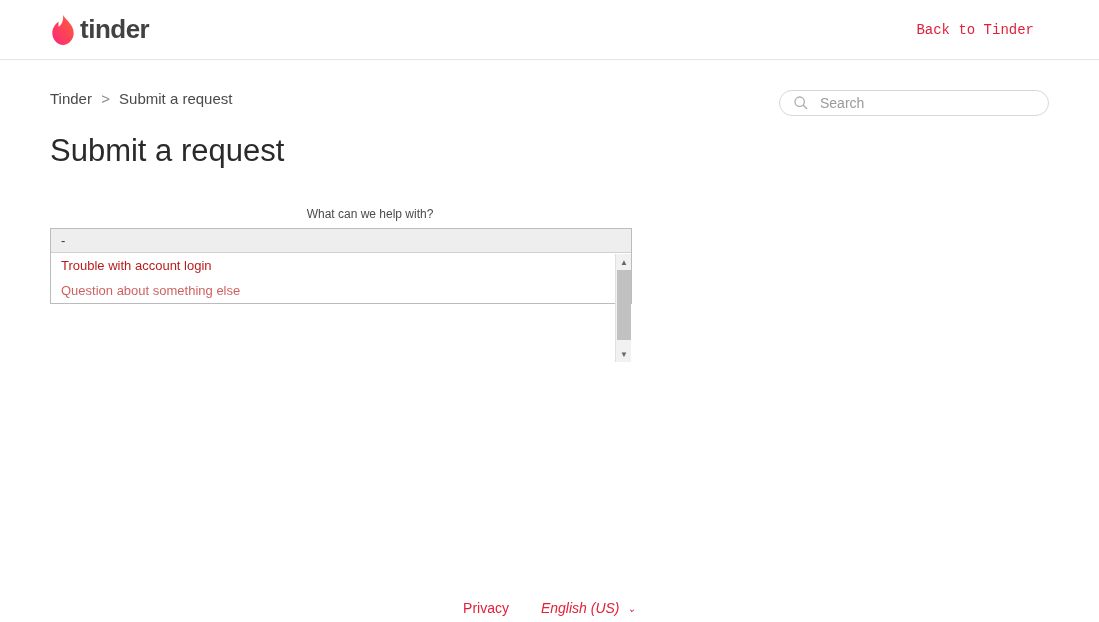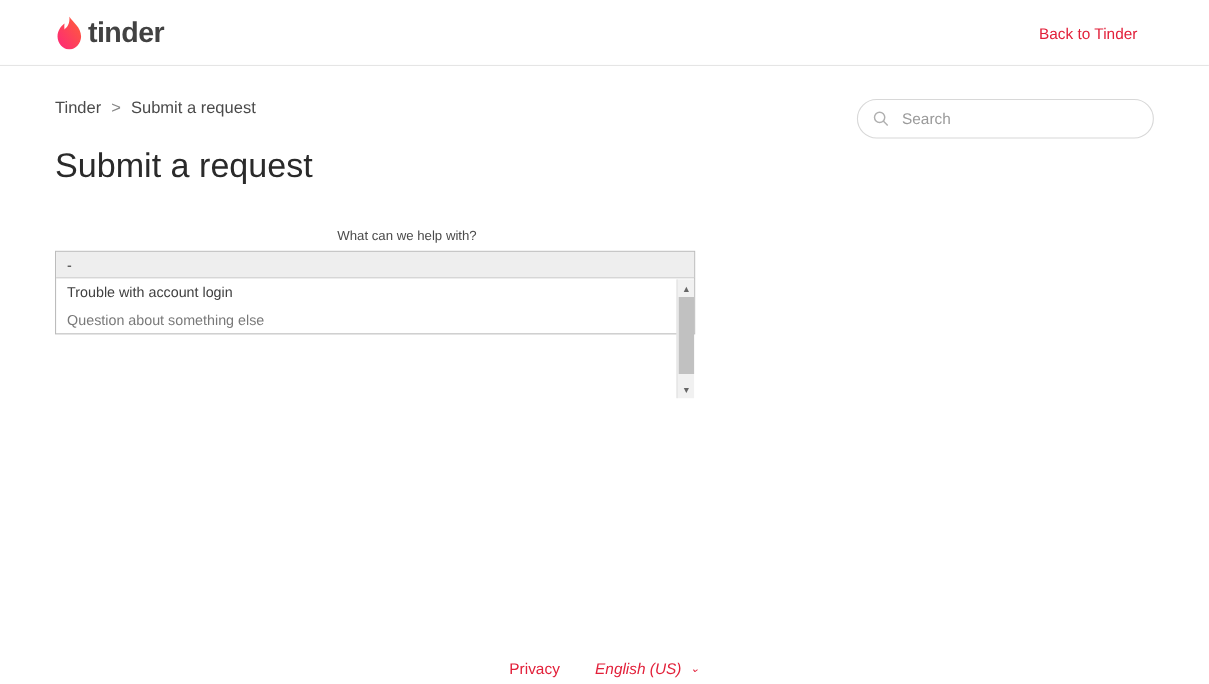--- a/index.html
+++ b/index.html
@@ -37,20 +37,21 @@
       font-weight: 600;
       color: #424242;
       letter-spacing: -0.5px;
     }
     .back-link {
       color: #e2203a;
       font-size: 14px;
       text-decoration: none;
       cursor: pointer;
       margin-right: 15px;
+      font-family: Liberation Mono, monospace;
     }
     .main {
       padding: 20px 50px;
       display: flex;
       justify-content: space-between;
       align-items: flex-start;
     }
     .content-left {
       flex: 1;
       max-width: 640px;
@@ -96,21 +97,21 @@
       cursor: pointer;
     }
     .dropdown-options {
       max-height: 110px;
       overflow: hidden;
       position: relative;
     }
     .dropdown-option {
       padding: 5px 10px;
       font-size: 13px;
-      color: #404040;
+      color: #b91c1c;
       cursor: pointer;
     }
     .dropdown-option.last {
       opacity: 0.7;
     }
     .scrollbar-track {
       position: absolute;
       right: 0;
       top: 25px;
       width: 16px;
@@ -139,21 +140,21 @@
       background: #c1c1c1;
       cursor: pointer;
     }
     .search-wrapper {
       position: relative;
       width: 270px;
       margin-top: 10px;
     }
     .search-input {
       width: 100%;
-      height: 36px;
+      height: 26px;
       border: 1px solid #d8d8d8;
       border-radius: 20px;
       padding: 0 16px 0 40px;
       font-size: 14px;
       color: #333;
       outline: none;
     }
     .search-input::placeholder {
       color: #9a9a9a;
     }

